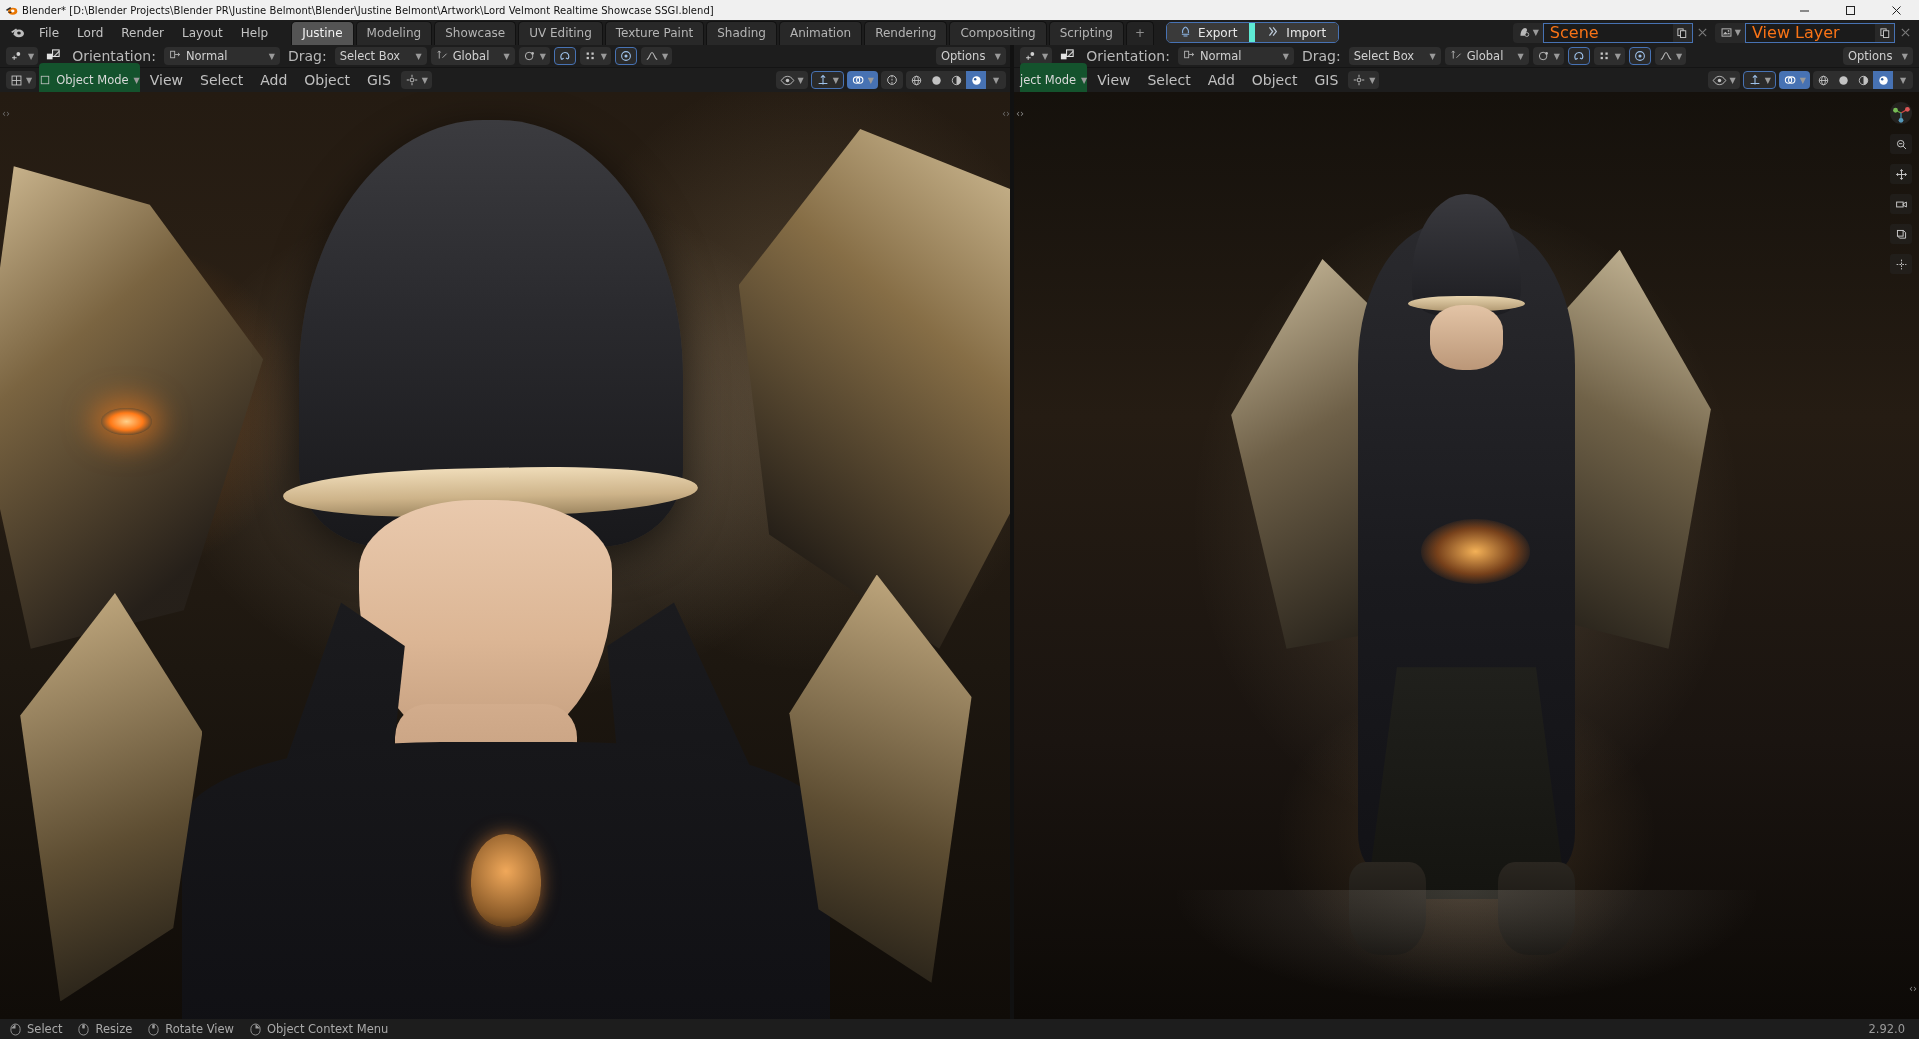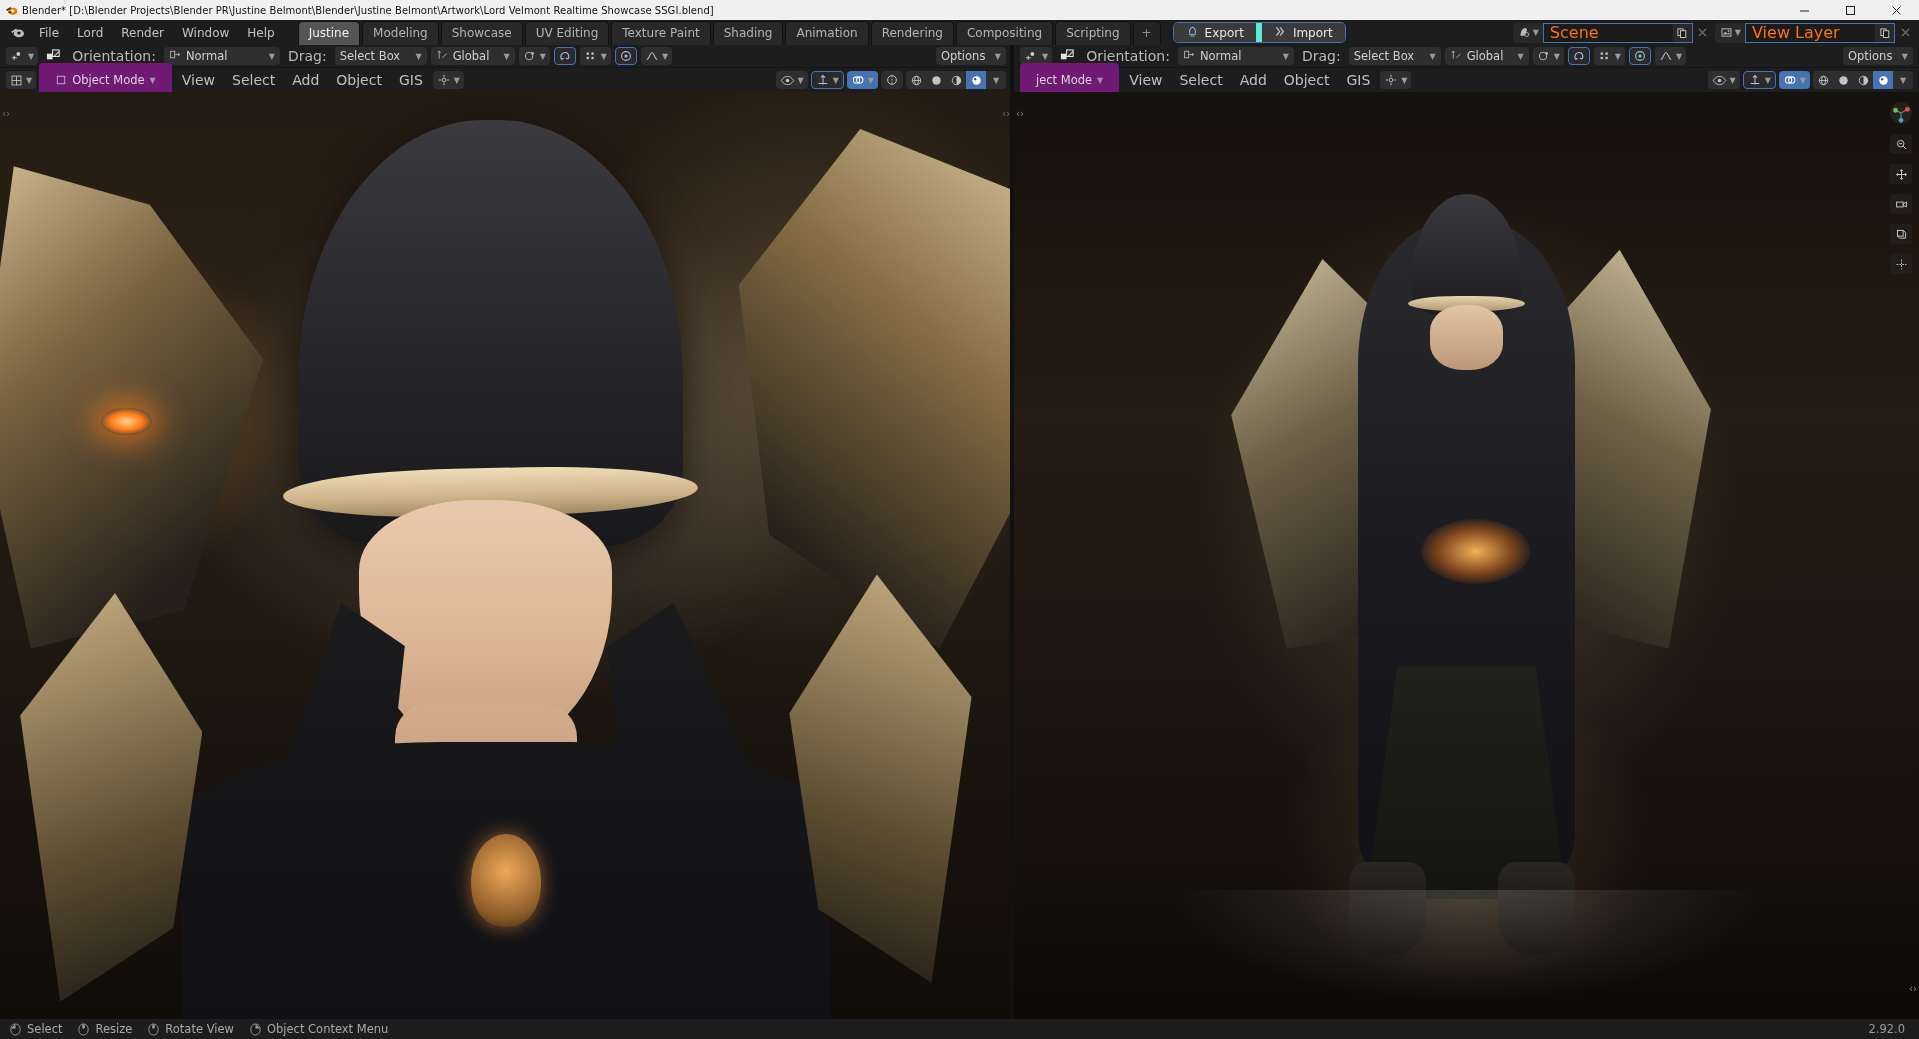--- a/index.html
+++ b/index.html
@@ -108,22 +108,22 @@
   .tbtn.sel{ background:#4772b3; color:#fff; }
   .lbl{ color:#b9b9b9; font-size:14px; padding:0 4px; white-space:nowrap; }
   .dd{
     display:flex; align-items:center; height:18px; padding:0 5px;
     background:#2e2e2e; border-radius:4px; color:#d0d0d0; font-size:11.5px;
     gap:5px; white-space:nowrap; min-width:60px; justify-content:space-between;
   }
   .dd .txt{ display:flex; align-items:center; gap:4px; }
   .chev{ font-size:8px; color:#9a9a9a; }
   .mode-dd{
-    display:flex; align-items:center; gap:5px; height:34px; padding:0 16px;
-    background:#701a75; border-radius:4px; font-size:11.5px; color:#d9d9d9;
+    display:flex; align-items:center; gap:5px; height:34px; padding:0 0;
+    background:#14532d; border-radius:4px; font-size:11.5px; color:#d9d9d9;
   }
   .menu-sm{ padding:2px 7px; font-size:14px; color:#c0c0c0; border-radius:3px; }
   .spacer{ flex:1; }
   .seg{ display:flex; align-items:center; background:#2e2e2e; border-radius:4px; overflow:hidden; }
   .seg > .sgi{
     width:20px; height:18px; display:flex; align-items:center; justify-content:center;
     color:#c3c3c3;
   }
   .seg > .sgi.on{ background:#4772b3; color:#fff; }
 
@@ -340,21 +340,21 @@
       <ellipse cx="9.5" cy="8.6" rx="2" ry="1.6" fill="#1d1d1d"></ellipse>
       <path d="M1.2 7.2 L6.5 3.6 L7.6 5.2 L2.4 8.6 Z" fill="#bdbdbd"></path>
       <path d="M4.2 9.4 L8.4 9.4 L7.2 11.2 L3.6 10.6 Z" fill="#bdbdbd"></path>
     </svg>
   </span>
 
   <div class="menu">
     <div class="menu-item">File</div>
     <div class="menu-item">Lord</div>
     <div class="menu-item">Render</div>
-    <div class="menu-item">Window</div>
+    <div class="menu-item">Layout</div>
     <div class="menu-item">Help</div>
   </div>
 
   <div class="ws-tabs">
     <div class="ws-tab active">Justine</div>
     <div class="ws-tab">Modeling</div>
     <div class="ws-tab">Showcase</div>
     <div class="ws-tab">UV Editing</div>
     <div class="ws-tab">Texture Paint</div>
     <div class="ws-tab">Shading</div>

